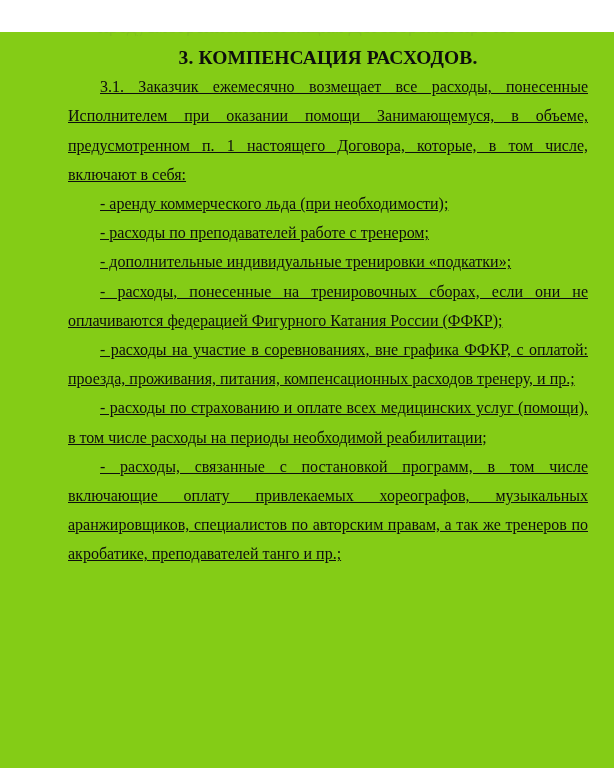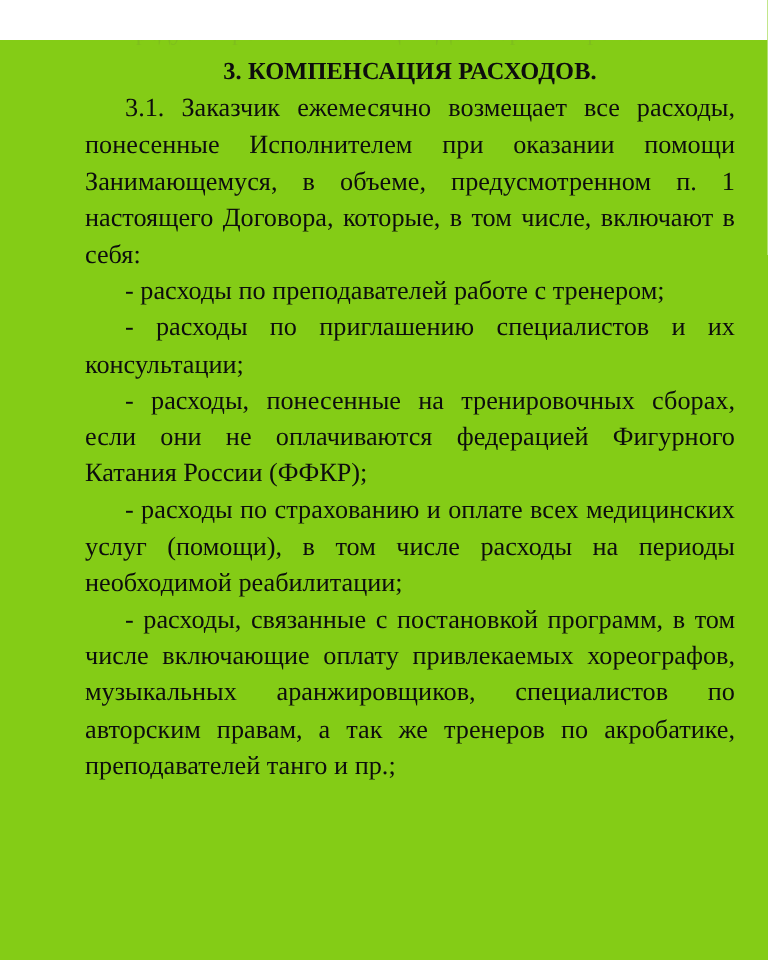--- a/index.html
+++ b/index.html
@@ -59,53 +59,56 @@
     font-size: 19.5px;
     line-height: 29.2px;
     font-weight: bold;
     text-align: center;
     margin: 0 0 0 0;
     letter-spacing: 0.1px;
     white-space: nowrap;
   }
 
   .para {
-    font-size: 21px;
+    font-size: 16px;
     line-height: 29.2px;
     text-align: justify;
     text-justify: inter-word;
     margin: 0;
     text-indent: 32px;
     hyphens: none;
     word-spacing: 0px;
+    text-decoration: underline;
   }
 </style>
 </head>
 <body>
 
 <div class="page">
 
   <div class="top-clip">
     <span>предусмотренном настоящим Договором и прочее</span>
   </div>
 
   <div class="content">
 
     <h1 class="doc-heading">3. КОМПЕНСАЦИЯ РАСХОДОВ.</h1>
 
     <p class="para">3.1. Заказчик ежемесячно возмещает все расходы, понесенные Исполнителем при оказании помощи Занимающемуся, в объеме, предусмотренном п. 1 настоящего Договора, которые, в том числе, включают в себя:</p>
 
+    <p class="para">- аренду коммерческого льда (при необходимости);</p>
 
 
     <p class="para">- расходы по преподавателей работе с тренером;</p>
 
+    <p class="para">- дополнительные индивидуальные тренировки «подкатки»;</p>
 
-    <p class="para">- расходы по приглашению специалистов и их консультации;</p>
 
     <p class="para">- расходы, понесенные на тренировочных сборах, если они не оплачиваются федерацией Фигурного Катания России (ФФКР);</p>
 
+    <p class="para">- расходы на участие в соревнованиях, вне графика ФФКР, с оплатой: проезда, проживания, питания, компенсационных расходов тренеру, и пр.;</p>
 
     <p class="para">- расходы по страхованию и оплате всех медицинских услуг (помощи), в том числе расходы на периоды необходимой реабилитации;</p>
 
     <p class="para">- расходы, связанные с постановкой программ, в том числе включающие оплату привлекаемых хореографов, музыкальных аранжировщиков, специалистов по авторским правам, а так же тренеров по акробатике, преподавателей танго и пр.;</p>
 
   </div>
 </div>
 
 </body></html>

